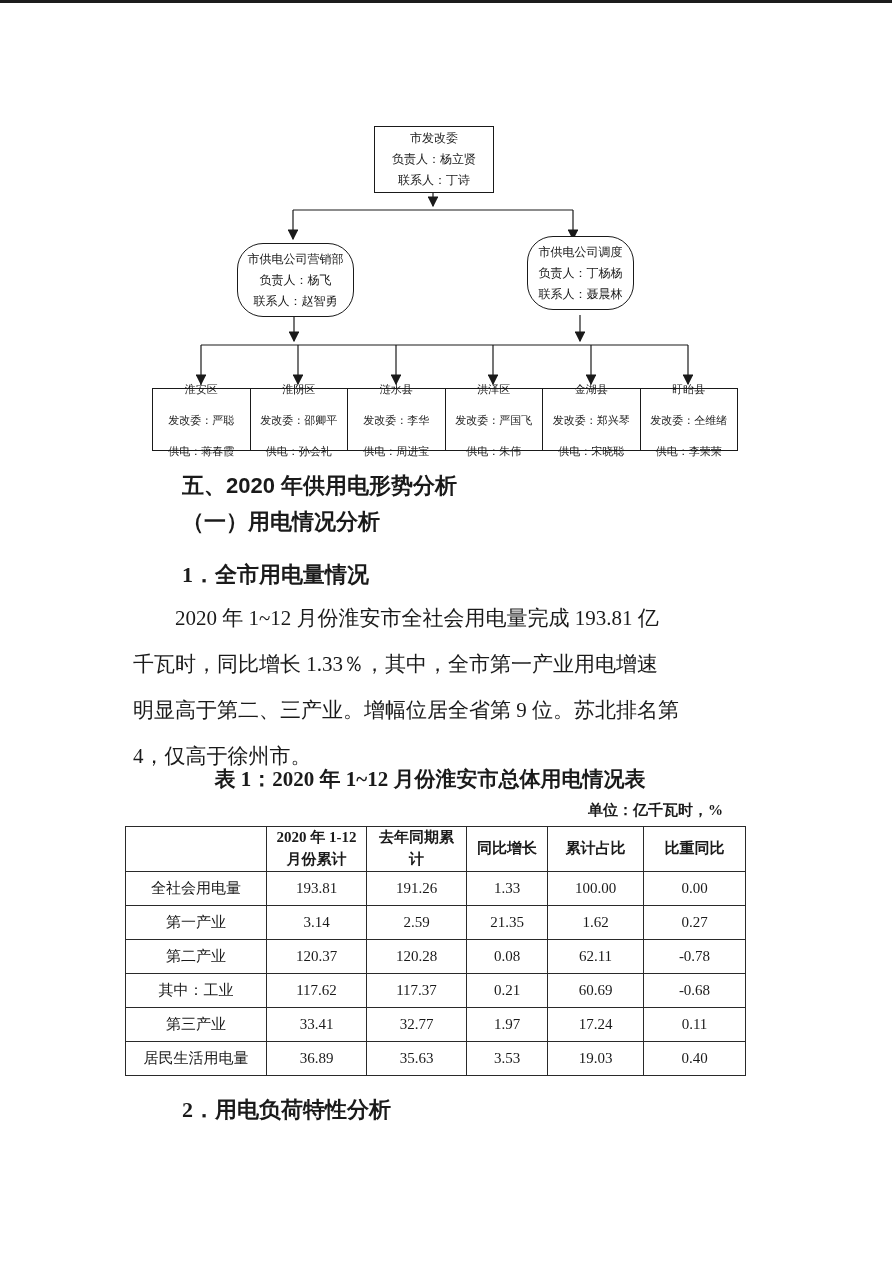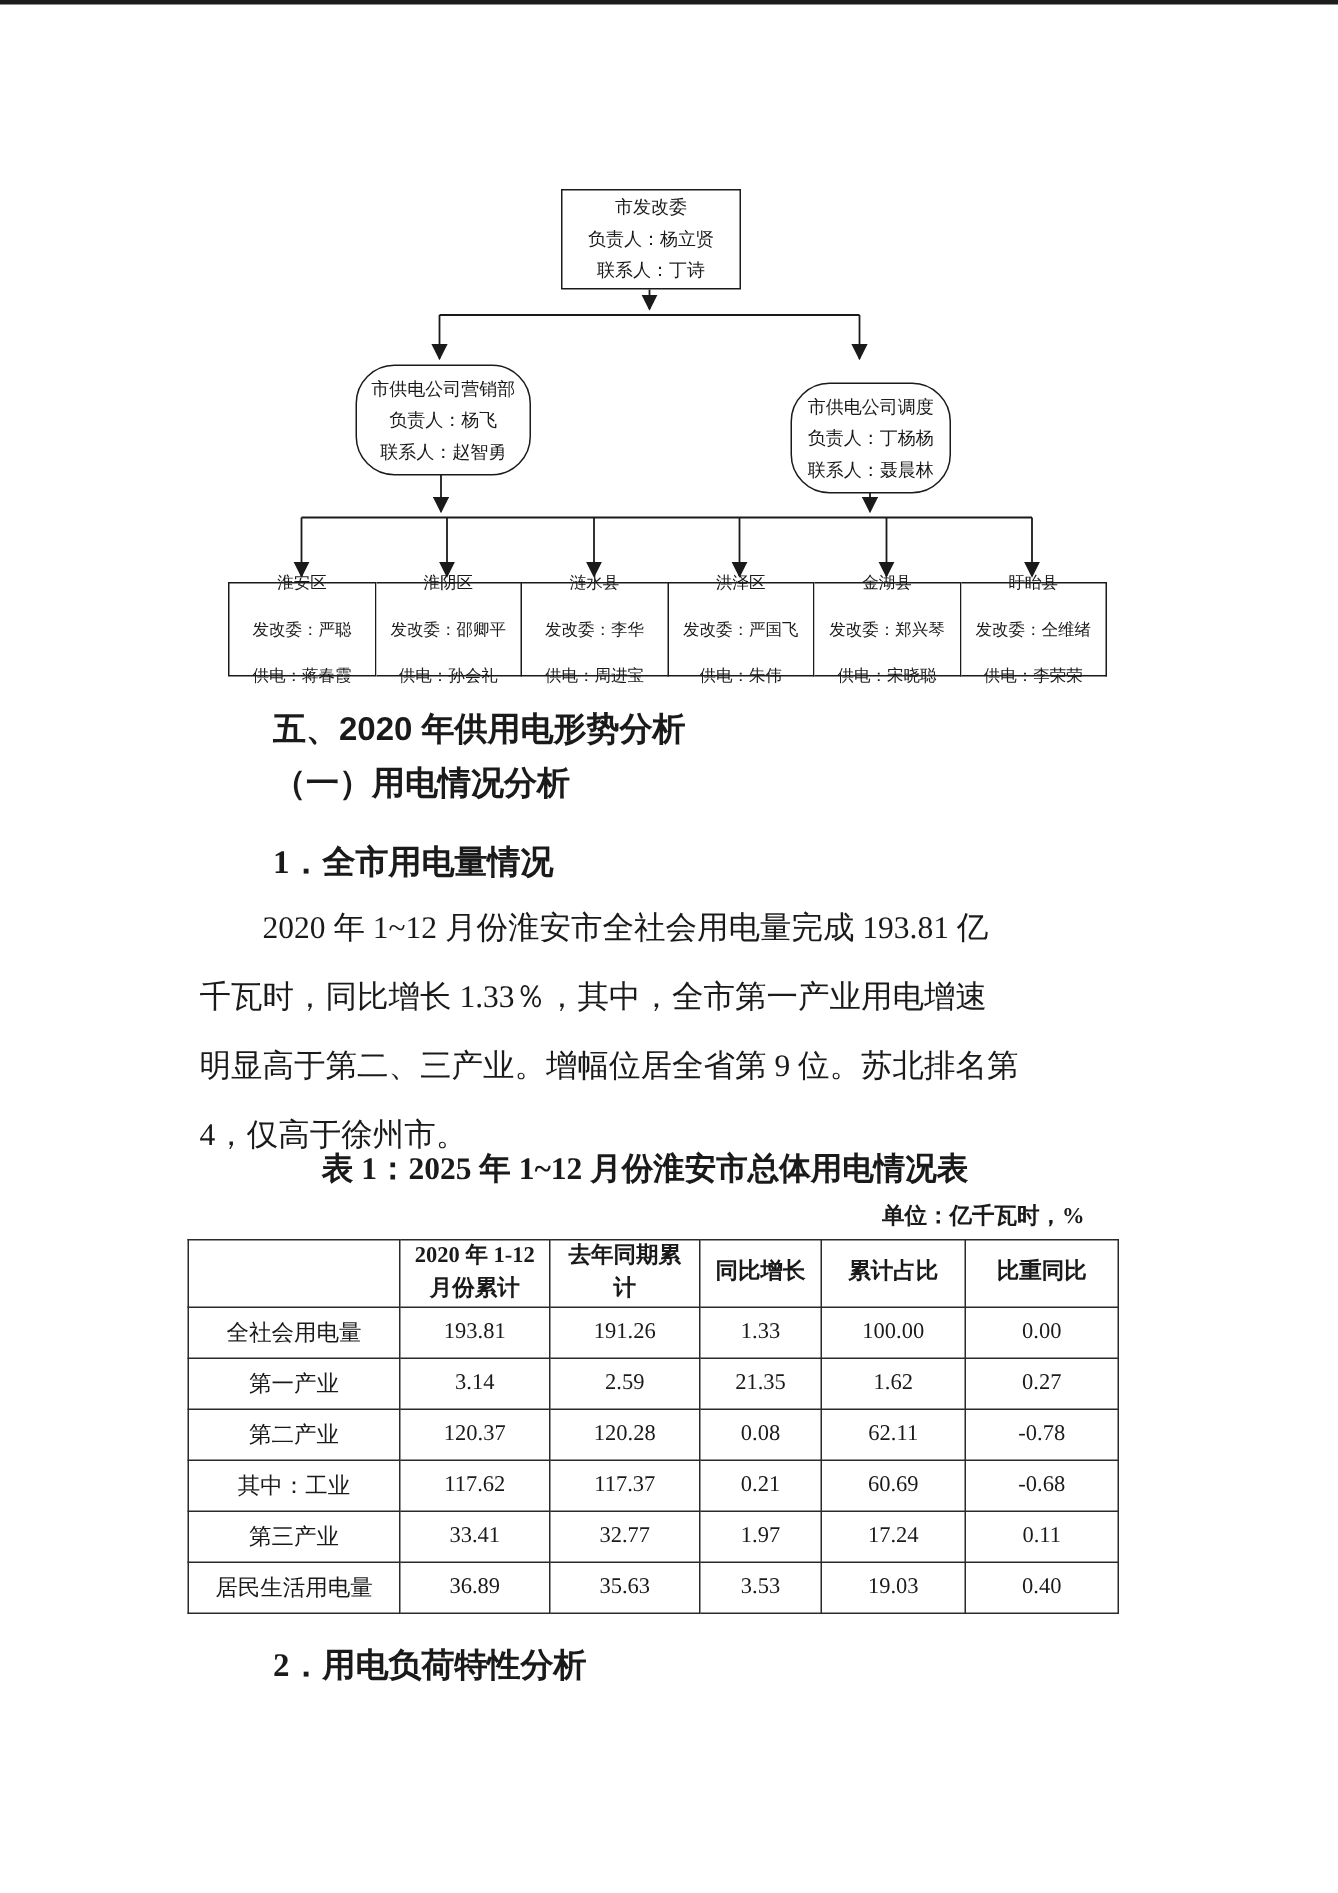--- a/index.html
+++ b/index.html
@@ -94,21 +94,21 @@
       <span class="t">负责人：杨立贤</span>
       <span class="t">联系人：丁诗</span>
     </div>
 
     <div class="obox" style="left:237px;top:240px;width:115px;height:72px;border-radius:26px;">
       <span class="t">市供电公司营销部</span>
       <span class="t">负责人：杨飞</span>
       <span class="t">联系人：赵智勇</span>
     </div>
 
-    <div class="obox" style="left:527px;top:252px;width:105px;height:72px;border-radius:26px;">
+    <div class="obox" style="left:527px;top:233px;width:105px;height:72px;border-radius:26px;">
       <span class="t">市供电公司调度</span>
       <span class="t">负责人：丁杨杨</span>
       <span class="t">联系人：聂晨林</span>
     </div>
 
     <div class="row3">
       <div class="obox3">
         <span class="t">淮安区</span>
         <span class="t">发改委：严聪</span>
         <span class="t">供电：蒋春霞</span>
@@ -145,21 +145,21 @@
   <div class="h-kai" style="top:504px;">（一）用电情况分析</div>
   <div class="h-kai" style="top:557px;">1．全市用电量情况</div>
 
   <div class="para" style="top:592px;">
     <div class="pline indent">2020 年 1~12 月份淮安市全社会用电量完成 193.81 亿</div>
     <div class="pline">千瓦时，同比增长 1.33％，其中，全市第一产业用电增速</div>
     <div class="pline">明显高于第二、三产业。增幅位居全省第 9 位。苏北排名第</div>
     <div class="pline">4，仅高于徐州市。</div>
   </div>
 
-  <div class="tbl-title">表 1：2025 年 1~12 月份淮安市总体用电情况表</div>
+  <div class="tbl-title">表 1：2020 年 1~12 月份淮安市总体用电情况表</div>
   <div class="tbl-unit">单位：亿千瓦时，%</div>
 
   <table class="data">
     <colgroup>
       <col class="c0">
         <col class="c1">
         <col class="c2">
         <col class="c3">
         <col class="c4">
         <col class="c5">

